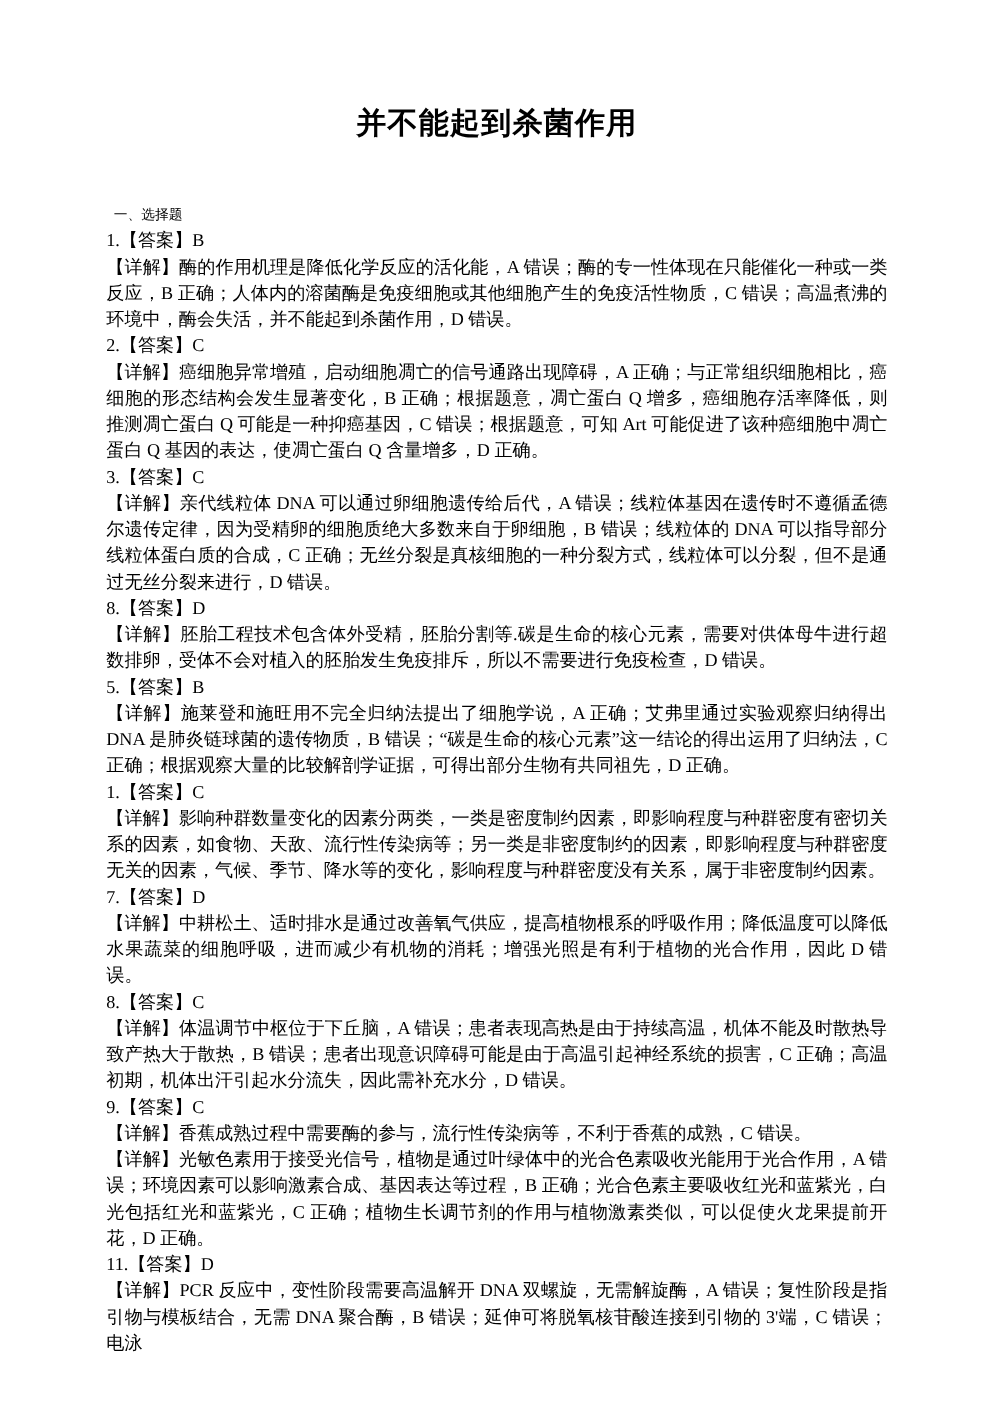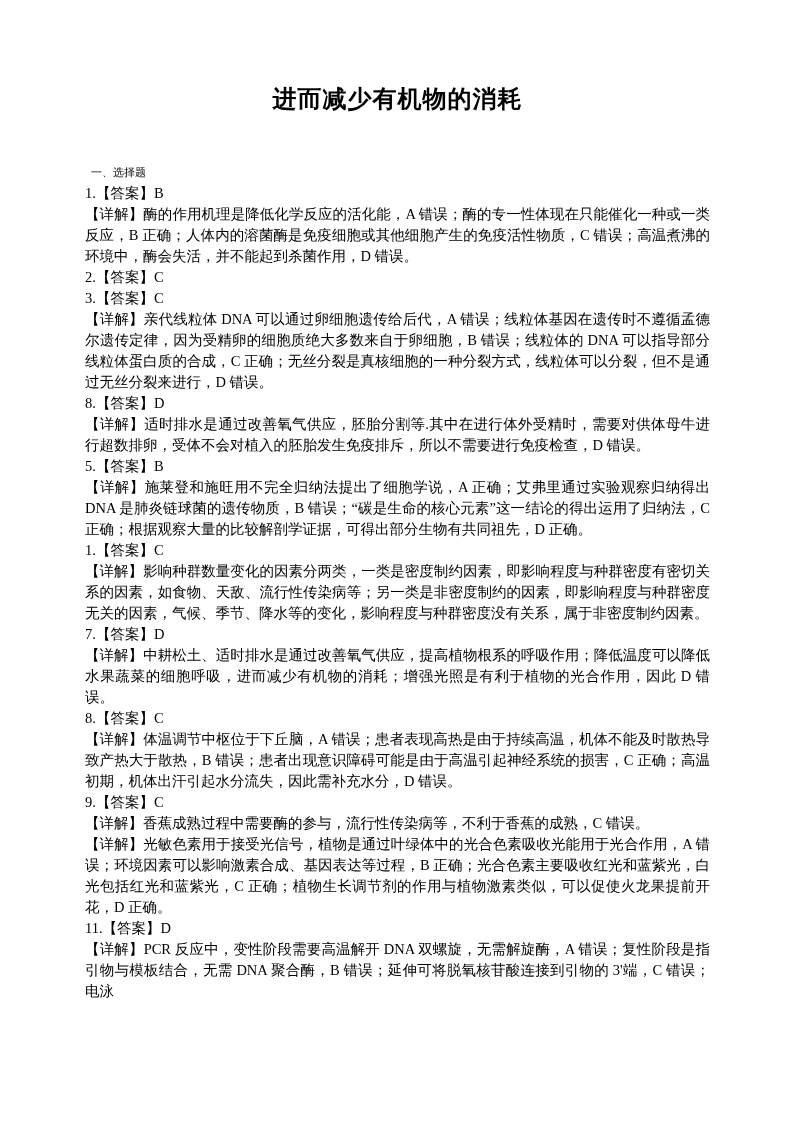--- a/index.html
+++ b/index.html
@@ -47,31 +47,32 @@
     font-size: 14.5px;
     line-height: 21px;
     text-align: justify;
     text-justify: inter-ideograph;
   }
 </style>
 </head>
 <body>
 
 <div class="page">
-  <h1 class="doc-title">进而减少有机物的消耗</h1>
+  <h1 class="doc-title">并不能起到杀菌作用</h1>
   <div class="content">
     <p class="section-heading">一、选择题</p>
     <div id="qa-list">
         <p class="answer-line">1.【答案】B</p>
         <p class="detail">【详解】酶的作用机理是降低化学反应的活化能，A 错误；酶的专一性体现在只能催化一种或一类反应，B 正确；人体内的溶菌酶是免疫细胞或其他细胞产生的免疫活性物质，C 错误；高温煮沸的环境中，酶会失活，并不能起到杀菌作用，D 错误。</p>
         <p class="answer-line">2.【答案】C</p>
+        <p class="detail">【详解】癌细胞异常增殖，启动细胞凋亡的信号通路出现障碍，A 正确；与正常组织细胞相比，癌细胞的形态结构会发生显著变化，B 正确；根据题意，凋亡蛋白 Q 增多，癌细胞存活率降低，则推测凋亡蛋白 Q 可能是一种抑癌基因，C 错误；根据题意，可知 Art 可能促进了该种癌细胞中凋亡蛋白 Q 基因的表达，使凋亡蛋白 Q 含量增多，D 正确。</p>
         <p class="answer-line">3.【答案】C</p>
         <p class="detail">【详解】亲代线粒体 DNA 可以通过卵细胞遗传给后代，A 错误；线粒体基因在遗传时不遵循孟德尔遗传定律，因为受精卵的细胞质绝大多数来自于卵细胞，B 错误；线粒体的 DNA 可以指导部分线粒体蛋白质的合成，C 正确；无丝分裂是真核细胞的一种分裂方式，线粒体可以分裂，但不是通过无丝分裂来进行，D 错误。</p>
         <p class="answer-line">8.【答案】D</p>
-        <p class="detail">【详解】适时排水是通过改善氧气供应，胚胎分割等.其中在进行体外受精时，需要对供体母牛进行超数排卵，受体不会对植入的胚胎发生免疫排斥，所以不需要进行免疫检查，D 错误。</p>
+        <p class="detail">【详解】胚胎工程技术包含体外受精，胚胎分割等.碳是生命的核心元素，需要对供体母牛进行超数排卵，受体不会对植入的胚胎发生免疫排斥，所以不需要进行免疫检查，D 错误。</p>
         <p class="answer-line">5.【答案】B</p>
         <p class="detail">【详解】施莱登和施旺用不完全归纳法提出了细胞学说，A 正确；艾弗里通过实验观察归纳得出 DNA 是肺炎链球菌的遗传物质，B 错误；“碳是生命的核心元素”这一结论的得出运用了归纳法，C 正确；根据观察大量的比较解剖学证据，可得出部分生物有共同祖先，D 正确。</p>
         <p class="answer-line">1.【答案】C</p>
         <p class="detail">【详解】影响种群数量变化的因素分两类，一类是密度制约因素，即影响程度与种群密度有密切关系的因素，如食物、天敌、流行性传染病等；另一类是非密度制约的因素，即影响程度与种群密度无关的因素，气候、季节、降水等的变化，影响程度与种群密度没有关系，属于非密度制约因素。</p>
         <p class="answer-line">7.【答案】D</p>
         <p class="detail">【详解】中耕松土、适时排水是通过改善氧气供应，提高植物根系的呼吸作用；降低温度可以降低水果蔬菜的细胞呼吸，进而减少有机物的消耗；增强光照是有利于植物的光合作用，因此 D 错误。</p>
         <p class="answer-line">8.【答案】C</p>
         <p class="detail">【详解】体温调节中枢位于下丘脑，A 错误；患者表现高热是由于持续高温，机体不能及时散热导致产热大于散热，B 错误；患者出现意识障碍可能是由于高温引起神经系统的损害，C 正确；高温初期，机体出汗引起水分流失，因此需补充水分，D 错误。</p>
         <p class="answer-line">9.【答案】C</p>
         <p class="detail">【详解】香蕉成熟过程中需要酶的参与，流行性传染病等，不利于香蕉的成熟，C 错误。</p>

